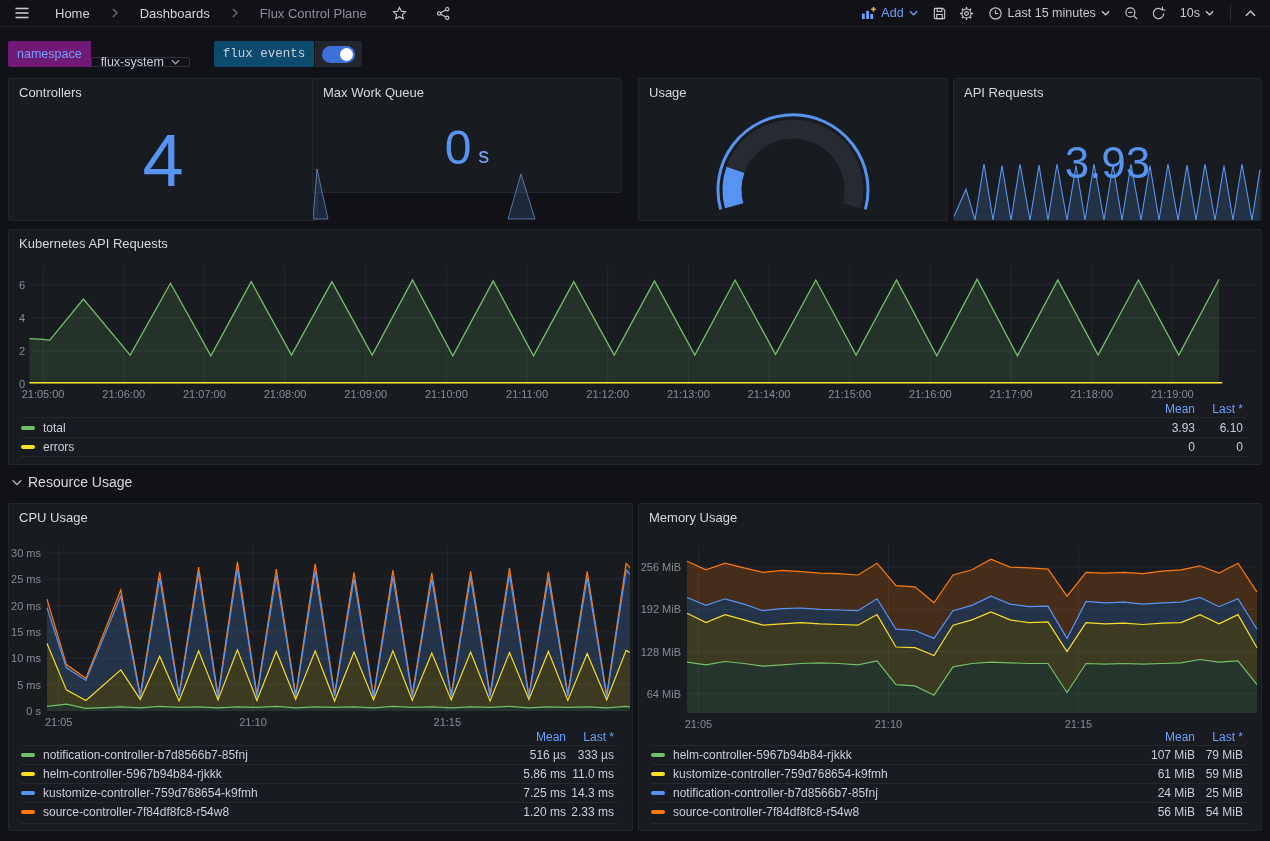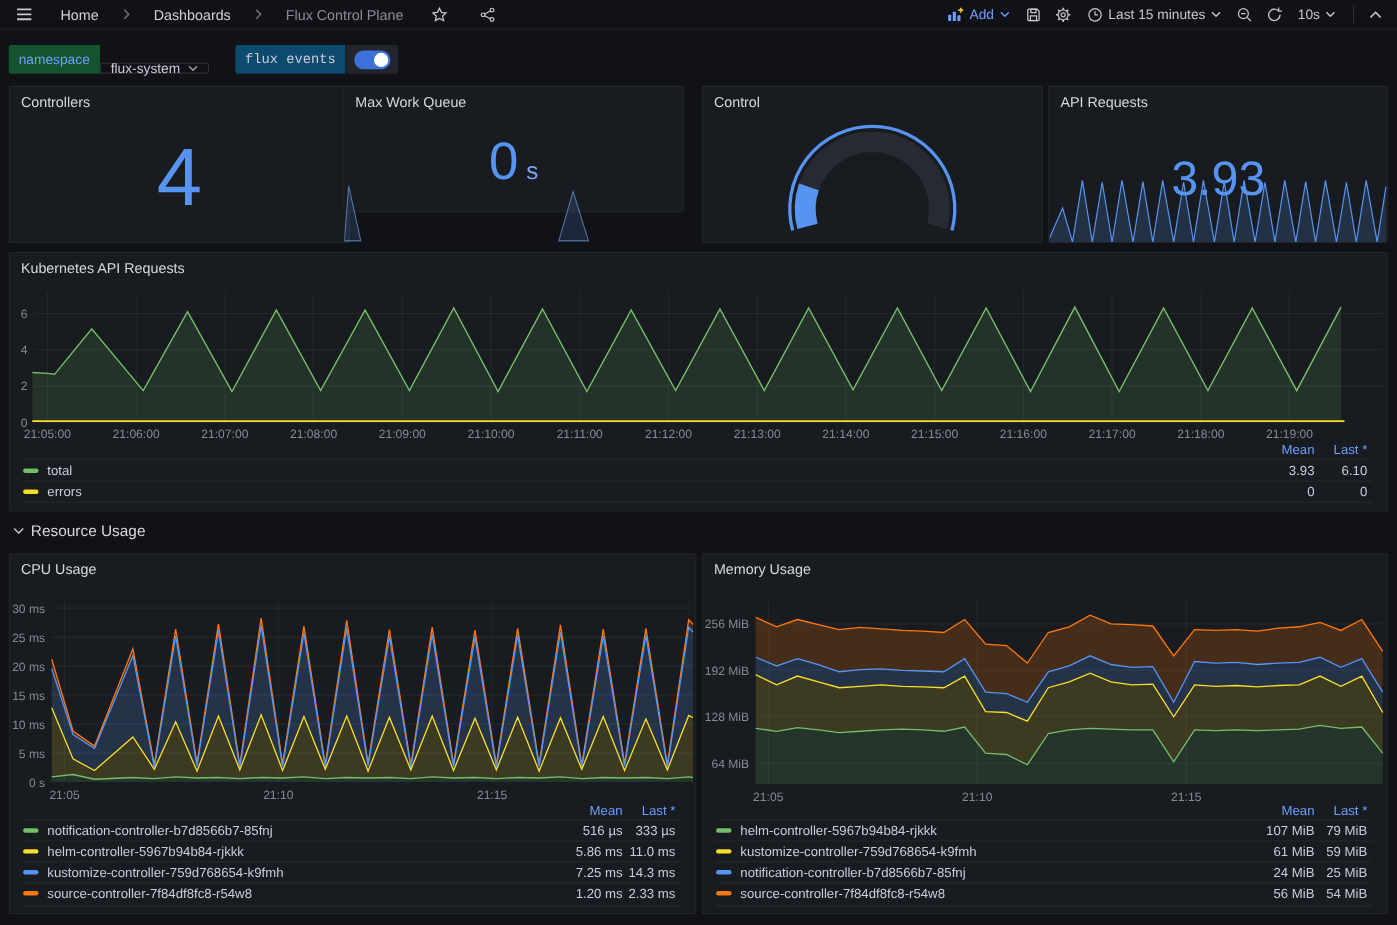--- a/index.html
+++ b/index.html
@@ -17,21 +17,21 @@
   .crumb.dim { color:rgba(204,204,220,0.65); }
   .crumb-sep { color:#6E7077; display:flex; align-items:center; }
   .nav-right { margin-left:auto; display:flex; align-items:center; gap:4px; }
   .nav-item { display:flex; align-items:center; gap:5px; padding:3px 6px; border-radius:2px; cursor:pointer; color:#C8C9CE; font-size:12.5px; }
   .nav-item.blue { color:#6E9FFF; font-weight:500; }
   .nav-divider { width:1px; height:16px; background:#2c2e33; margin:0 6px; }
 
   
   .submenu { position:absolute; top:41px; left:8px; display:flex; align-items:center; height:26px; }
   .chip { display:flex; align-items:stretch; height:26px; font-size:12.5px; border-radius:2px; overflow:visible; }
-  .chip-label { background:#14532d; color:#6E9FFF; display:flex; align-items:center; padding:12px 9px; border-radius:2px 0 0 2px; }
+  .chip-label { background:#701a75; color:#6E9FFF; display:flex; align-items:center; padding:12px 9px; border-radius:2px 0 0 2px; }
   .chip-value { border:1px solid #2e3138; color:#CCCCDC; display:flex; align-items:center; gap:7px; padding:0 9px; border-radius:0 2px 2px 0; cursor:pointer;margin-top:16px; }
   .chip-plain { background:#0c4a6e; color:#CCCCDC; display:flex; align-items:center; padding:0 9px; border-radius:2px 0 0 2px;font-family:Liberation Mono, monospace; }
   .toggle-wrap { background:#22252B; display:flex; align-items:center; padding:0 7px; margin-left:1px; border-radius:0 2px 2px 0; cursor:pointer; }
   .toggle-track { width:33px; height:17px; border-radius:9px; background:#3D71D9; position:relative; }
   .toggle-knob { position:absolute; right:2px; top:2px; width:13px; height:13px; border-radius:50%; background:#fff; }
 
   
   .panel { position:absolute; background:#181B1F; border:1px solid #22252b; border-radius:2px; }
   .panel-title { position:absolute; top:6px; left:10px; font-size:13px; color:#D8D9DA; font-weight:500; cursor:pointer; z-index:3; }
   .stat-center { position:absolute; left:0; right:0; top:0; bottom:0; display:flex; align-items:center; justify-content:center; color:#5794F2; font-weight:500; z-index:2; }
@@ -202,21 +202,21 @@
       <path d="M0 140.0L4 90.0L15 140.0Z" fill="rgba(87,148,242,0.16)" stroke="rgba(138,184,255,0.55)" stroke-width="1"></path>
       <path d="M195 140.0L208 95.0L222 140.0Z" fill="rgba(87,148,242,0.16)" stroke="rgba(138,184,255,0.55)" stroke-width="1"></path>
     </svg>
   <div class="stat-center" style="padding-top:24px; font-size:48px;">
     <span>0</span>
       <span style="font-size:22px; margin-left:7px; padding-top:16px; color:#79A5F5;">s</span>
   </div>
 </div>
 
 <div class="panel" style="left:638px; top:78px; width:310px; height:143px;">
-  <div class="panel-title">Control</div>
+  <div class="panel-title">Usage</div>
   <svg id="memory-gauge" width="308" height="141" style="position:absolute;left:0;top:0;">
       <path d="M95.1 126.8 A61 61 0 1 1 212.9 126.8" fill="none" stroke="#272A30" stroke-width="19"></path>
       <path d="M95.1 126.8 A61 61 0 0 1 96.4 90.9" fill="none" stroke="#5794F2" stroke-width="19"></path>
       <path d="M81.6 130.4 A75 75 0 1 1 226.4 130.4" fill="none" stroke="#5794F2" stroke-width="3"></path>
     </svg>
 </div>
 
 <div class="panel" style="left:953px; top:78px; width:309px; height:143px;">
   <div class="panel-title">API Requests</div>
   <svg id="api-spark" width="307" height="141" style="position:absolute;left:0;top:0;">

